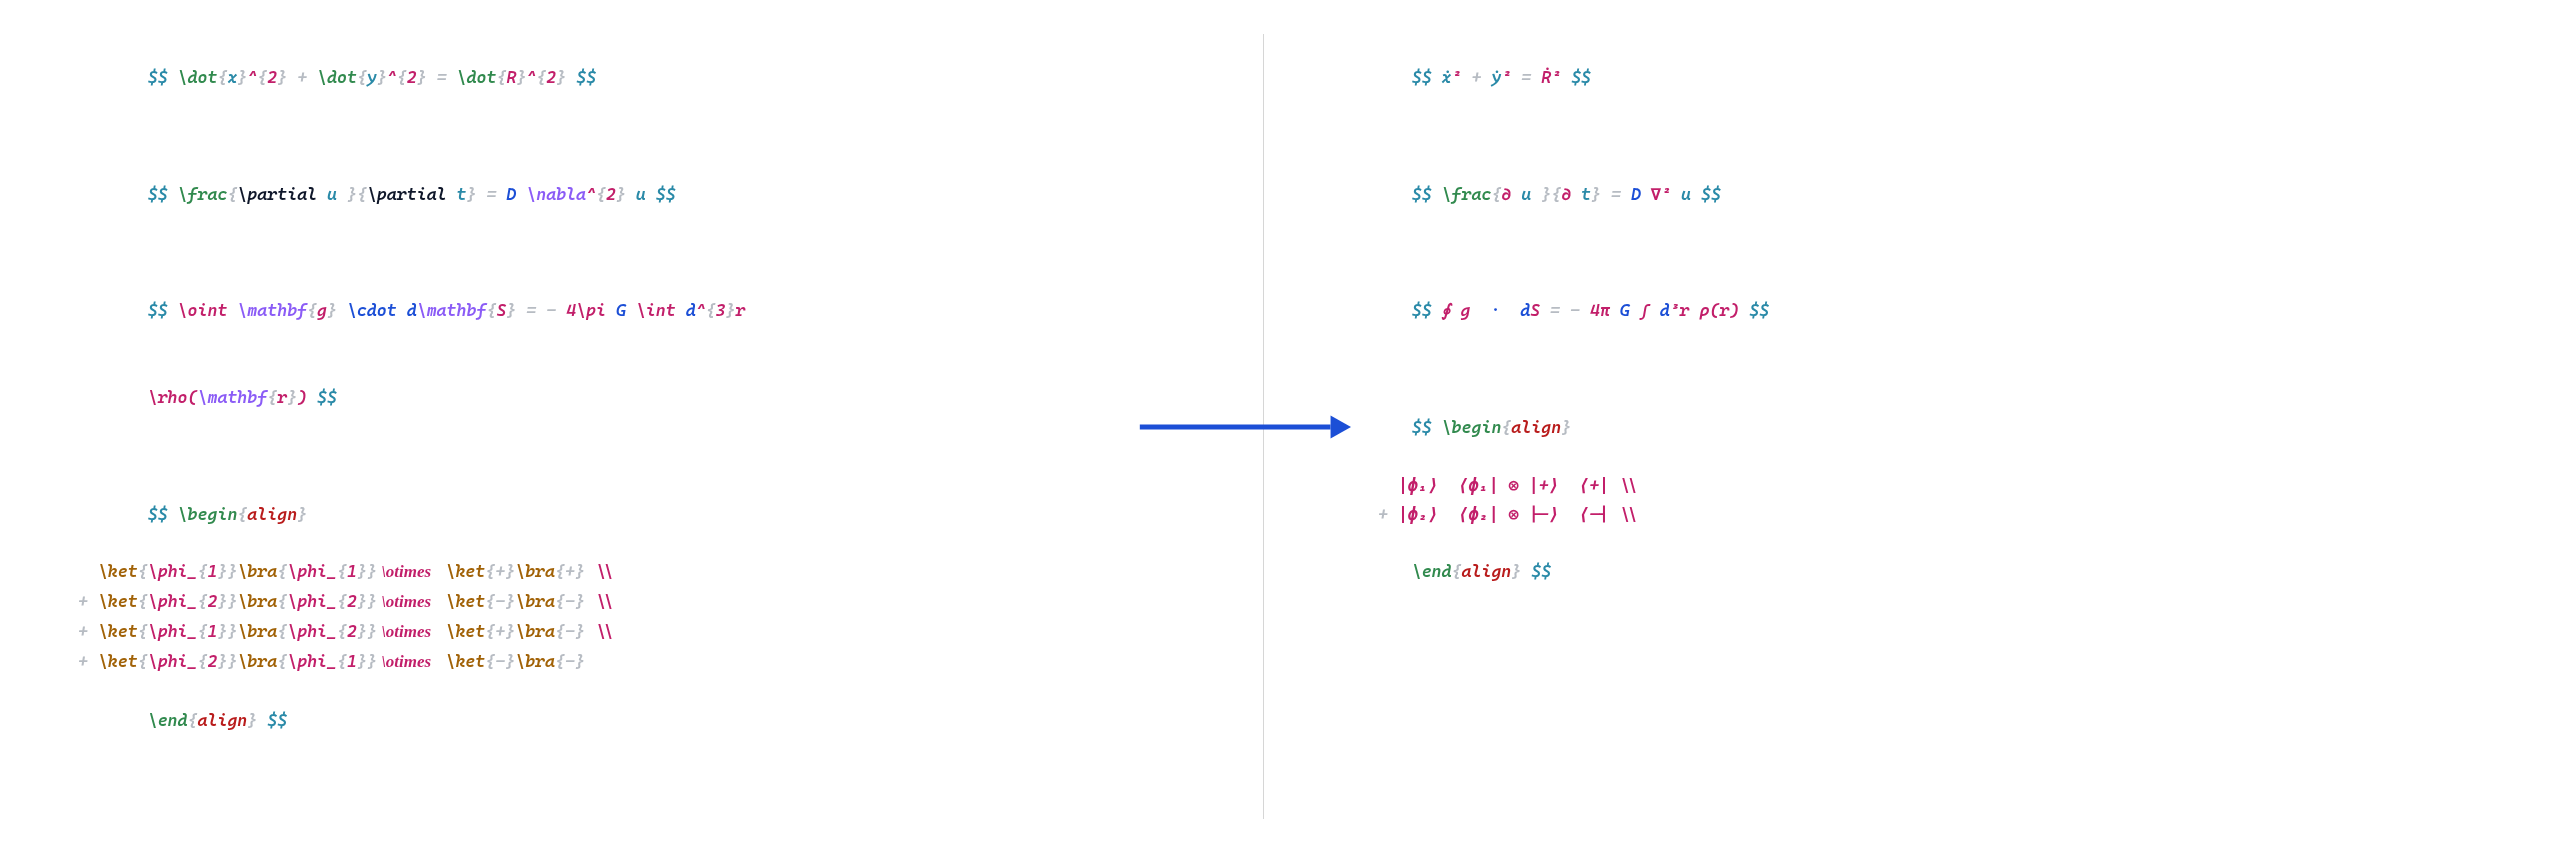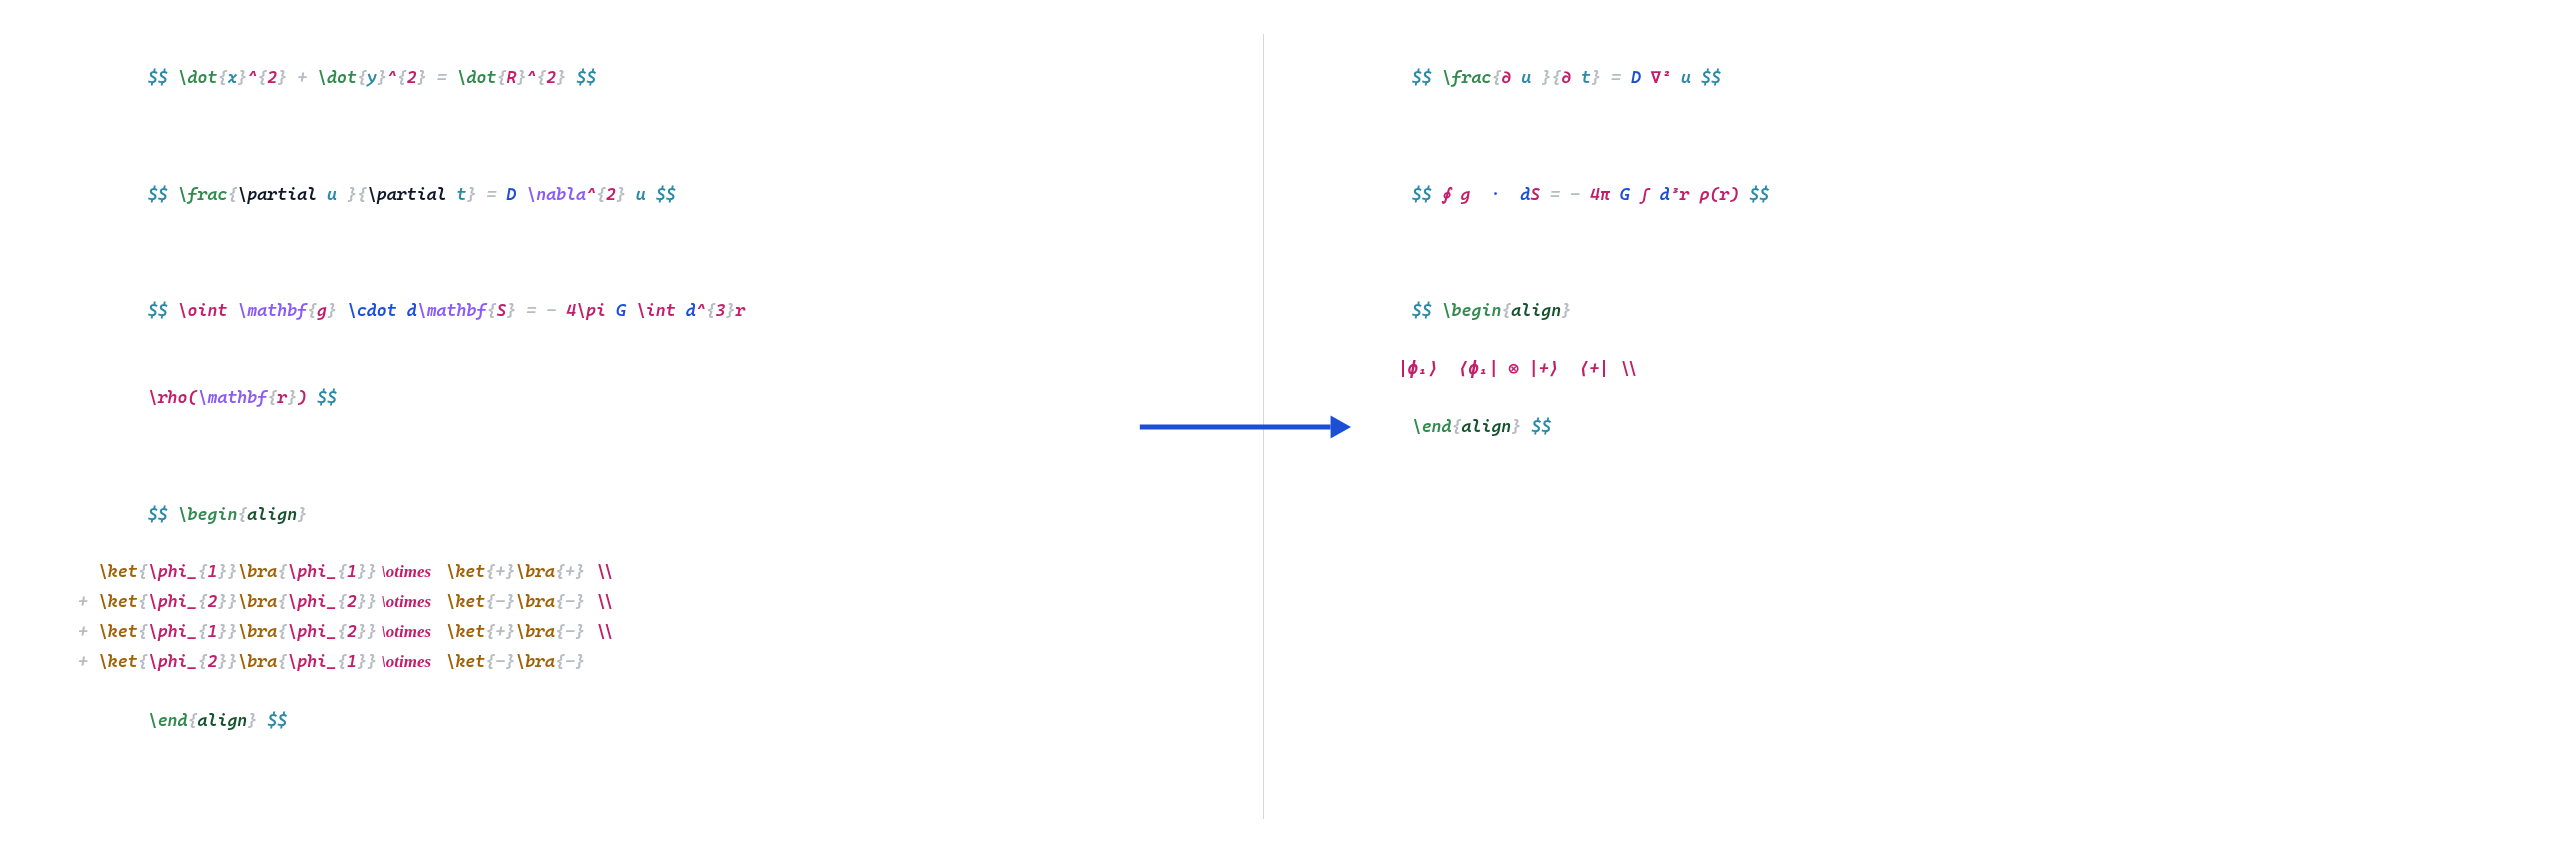--- a/index.html
+++ b/index.html
@@ -41,21 +41,21 @@
   .cmd  { color: #318a4e; }   
   .cmd2 { color: #8b5cf6; }   
   .cmd3 { color: #a16207; }   
   .brace{ color: #b7bcc3; }   
   .op   { color: #b7bcc3; }   
   .tvar { color: #2a8aa8; }   
   .mvar { color: #c21f6a; }   
   .num  { color: #c21f6a; }   
   .car  { color: #c21f6a; }   
   .it   { color: #1c4fd6; }   
-  .txt  { color: #14532d; }   
+  .txt  { color: #b91c1c; }   
   .dbl  { color: #c21f6a; }   
   .otm  { color: #c21f6a; font-family: Liberation Serif, serif; }   
   .sym  { color: #c21f6a; }   
   .opb  { color: #1c4fd6; }   
   .par  { color: #0f172a; }   
 
   .arrow-wrap {
     position: absolute;
     top: 403px;
     left: 1133px;
@@ -112,39 +112,45 @@
     <svg class="arrow" width="218" height="48" viewBox="0 0 320 70">
       <line x1="10" y1="35" x2="290" y2="35" stroke="#1c4fd6" stroke-width="7"></line>
       <polygon points="290,18 320,35 290,52" fill="#1c4fd6"></polygon>
     </svg>
   </div>
 
   <div class="divider"></div>
 
   <div class="panel right">
 
+    <div class="block">
+      <div class="line">
+        <span class="dlm">$$ </span><span class="tvar">ẋ</span><span class="num">²</span><span class="op"> + </span><span class="tvar">ẏ</span><span class="num">²</span><span class="op"> = </span><span class="mvar">Ṙ</span><span class="num">²</span><span class="dlm"> $$</span>
+      </div>
+    </div>
 
     <div class="block">
       <div class="line">
         <span class="dlm">$$ </span><span class="cmd">\frac</span><span class="brace">{</span><span class="sym">∂</span><span class="tvar"> u </span><span class="brace">}</span><span class="brace">{</span><span class="sym">∂</span><span class="tvar"> t</span><span class="brace">}</span><span class="op"> = </span><span class="it">D </span><span class="sym">∇</span><span class="num">²</span><span class="tvar"> u </span><span class="dlm">$$</span>
       </div>
     </div>
 
     <div class="block">
       <div class="line">
         <span class="dlm">$$ </span><span class="sym">∮</span><span class="mvar"> g </span><span class="opb"> · </span><span class="it"> d</span><span class="mvar">S</span><span class="op"> = - </span><span class="num">4</span><span class="sym">π</span><span class="it"> G </span><span class="sym">∫ </span><span class="it">d</span><span class="num">³</span><span class="mvar">r </span><span class="sym">ρ</span><span class="mvar">(</span><span class="mvar">r</span><span class="mvar">)</span><span class="dlm"> $$</span>
       </div>
     </div>
 
     <div class="block">
       <div class="line">
         <span class="dlm">$$ </span><span class="cmd">\begin</span><span class="brace">{</span><span class="txt">align</span><span class="brace">}</span>
       </div>
       <div id="right-align-rows">
           <div class="line indent"><span class="op">   </span><span class="sym">|ϕ₁⟩</span><span class="op">  </span><span class="sym">⟨ϕ₁|</span><span class="op"> </span><span class="sym">⊗</span><span class="op"> </span><span class="sym">|+⟩</span><span class="op">  </span><span class="sym">⟨+|</span><span class="dbl"> \\</span></div>
+          <div class="line indent"><span class="op"> + </span><span class="sym">|ϕ₂⟩</span><span class="op">  </span><span class="sym">⟨ϕ₂|</span><span class="op"> </span><span class="sym">⊗</span><span class="op"> </span><span class="sym">|-⟩</span><span class="op">  </span><span class="sym">⟨-|</span><span class="dbl"> \\</span></div>
         </div>
       <div class="line">
         <span class="cmd">\end</span><span class="brace">{</span><span class="txt">align</span><span class="brace">}</span><span class="dlm"> $$</span>
       </div>
     </div>
 
   </div>
 
 </div>
 

